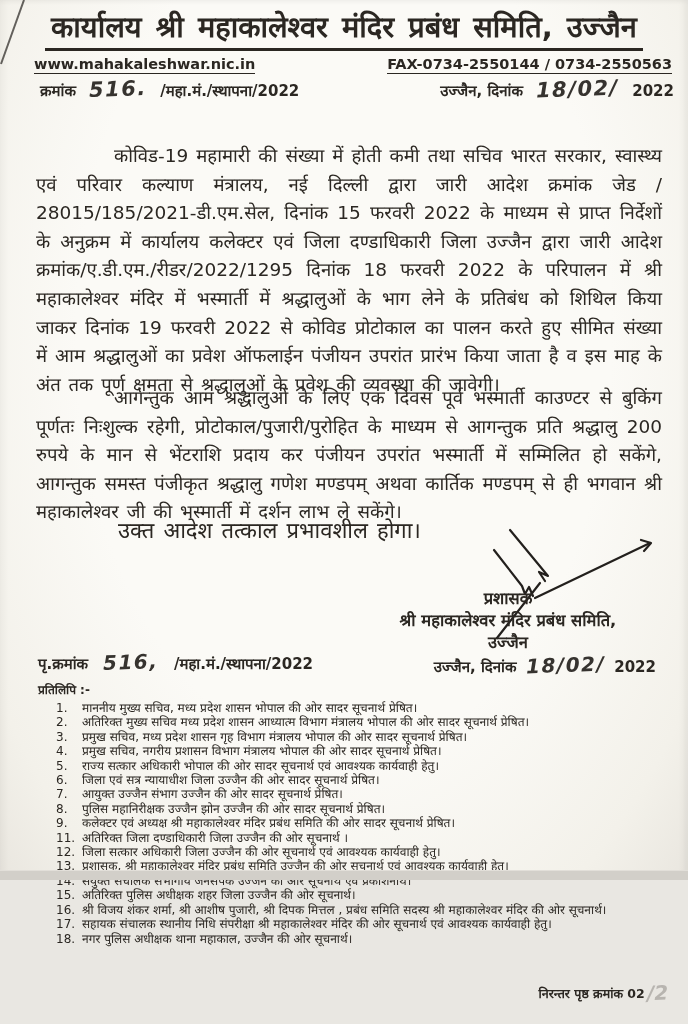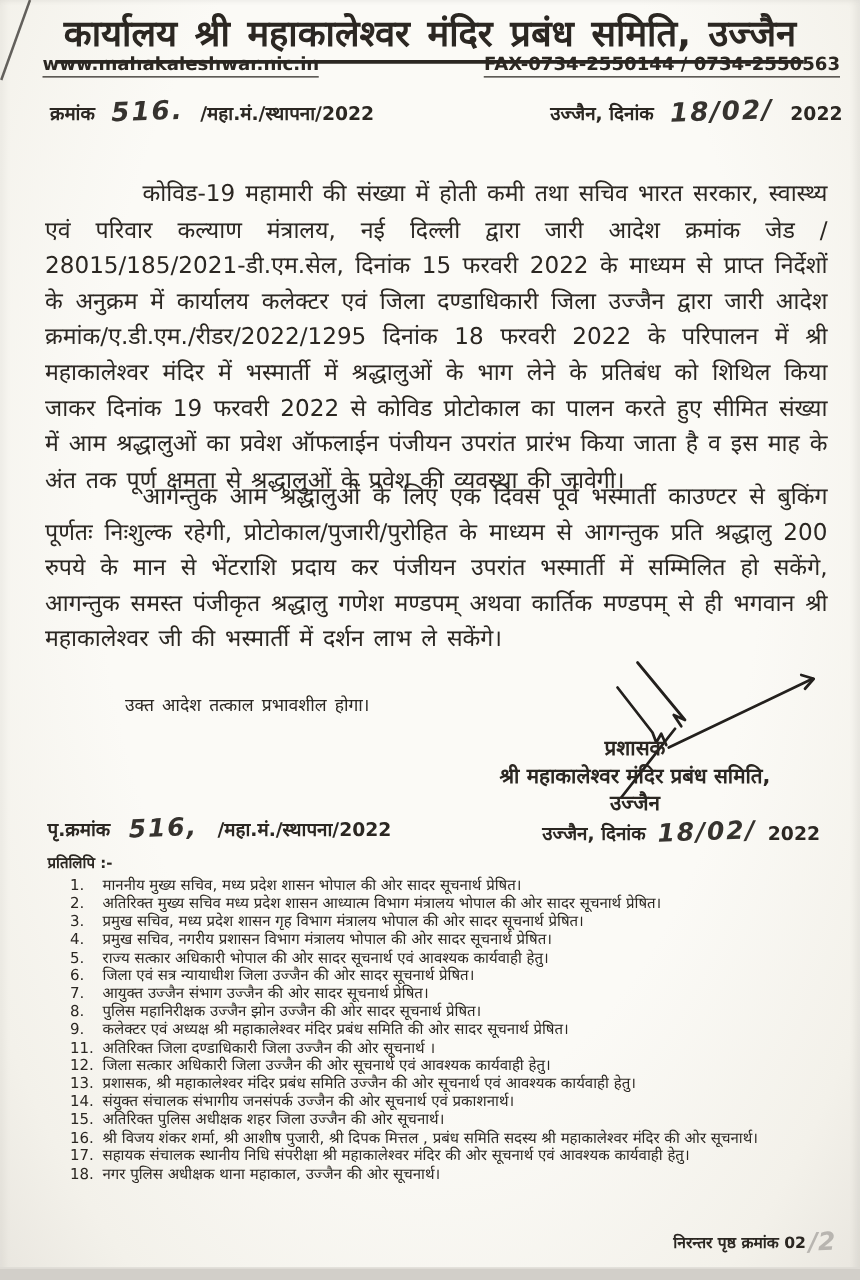--- a/index.html
+++ b/index.html
@@ -2,21 +2,21 @@
 <html><head>
 <meta charset="utf-8">
 <style>
   html,body{margin:0;padding:0;}
   body{
     width:688px;height:1024px;overflow:hidden;
     font-family:"DejaVu Sans","Liberation Serif",sans-serif;
     background:#e9e7e2;
   }
   .page{
-    position:relative;width:688px;height:1024px;
+    position:relative;width:688px;height:880px;
     background:radial-gradient(ellipse at 50% 38%, #fbfaf6 55%, #f3f1ea 85%, #e9e6df 100%);
     color:#2b2722;
     box-shadow:inset -4px 0 6px rgba(0,0,0,.06), inset 4px 0 6px rgba(0,0,0,.04);
   }
   .abs{position:absolute;}
   .hw{
     font-family:"DejaVu Sans",sans-serif;
     font-style:italic;
     letter-spacing:1.5px;
     transform:rotate(-2deg);
@@ -28,21 +28,21 @@
     top:8px;left:0;right:0;text-align:center;
   }
   .doc-title span{
     display:inline-block;
     font-size:29px;font-weight:bold;line-height:38px;
     border-bottom:3px solid #2b2722;
     padding:0 6px 2px 6px;
     word-spacing:4px;
   }
   .contact-row{
-    top:44px;left:34px;right:16px;
+    top:56px;left:34px;right:16px;
     display:flex;justify-content:space-between;
     font-size:14.5px;font-weight:bold;
   }
   .contact-row .u{border-bottom:1.5px solid #2b2722;padding-bottom:1px;}
   .ref-row{
     top:77px;left:40px;right:14px;
     display:flex;justify-content:space-between;align-items:baseline;
     font-size:15px;font-weight:600;
   }
   .ref-row .hw{font-size:21px;font-weight:600;margin:0 8px;}
@@ -56,21 +56,21 @@
   
   .para{
     left:36px;right:26px;
     font-size:18.5px;line-height:28.6px;
     text-align:justify;
     text-indent:78px;
     word-spacing:2px;
   }
   .para1{top:130px;margin-top:12px;}
   .para2{top:384px;}
-  .para3{top:514px;left:100px;right:26px;font-size:14px;word-spacing:2px;margin-top:40px;}
+  .para3{top:514px;left:118px;right:26px;font-size:22px;word-spacing:2px;}
   
   .sig-svg{left:455px;top:516px;}
   .sig-block{
     right:30px;top:588px;width:300px;text-align:center;
     font-size:16.5px;line-height:22px;font-weight:600;
   }
   .sig-date{
     text-align:right;font-size:15px;padding-right:2px;font-weight:600;
     white-space:nowrap;
   }

